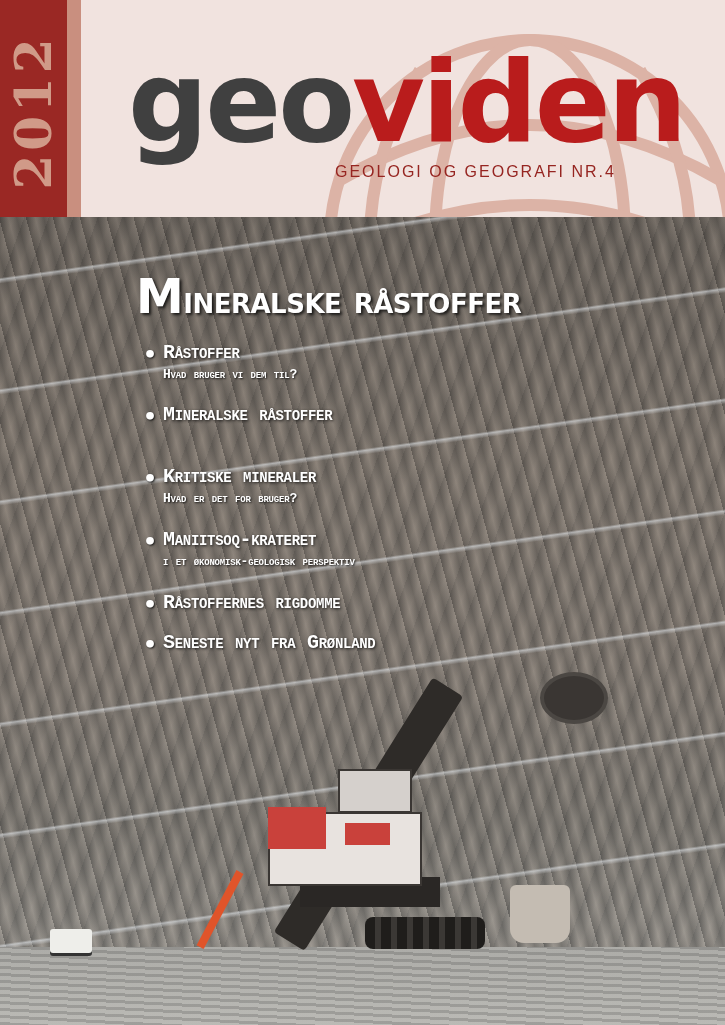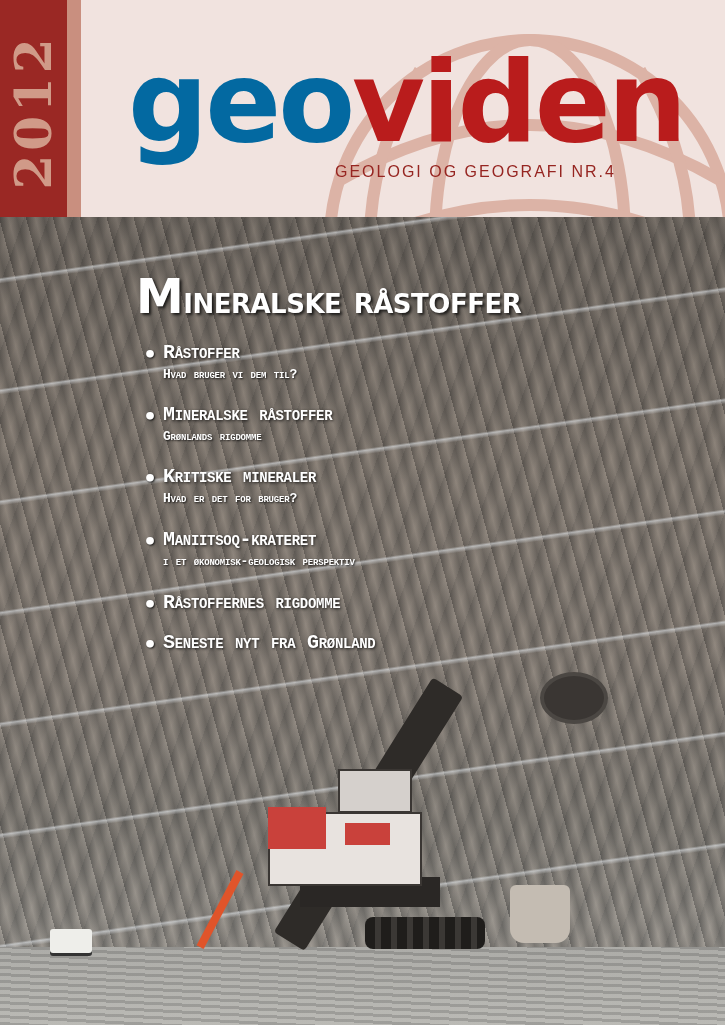--- a/index.html
+++ b/index.html
@@ -3,21 +3,21 @@
 <meta charset="utf-8">
 <style>
   html,body{margin:0;padding:0;}
   body{width:725px;height:1025px;overflow:hidden;position:relative;background:#8a8680;font-family:"DejaVu Sans",sans-serif;}
   .header{position:absolute;left:0;top:0;width:725px;height:217px;background:#f1e3df;overflow:hidden;}
   .year-strip{position:absolute;left:0;top:0;width:67px;height:217px;background:#9a2824;}
   .year-strip2{position:absolute;left:67px;top:0;width:14px;height:217px;background:#c98f7f;}
   .year{position:absolute;left:33px;top:112px;transform:translate(-50%,-50%) rotate(-90deg);font-family:"DejaVu Serif",serif;font-weight:bold;font-size:50px;color:#d09a88;letter-spacing:4px;white-space:nowrap;}
   .globe{position:absolute;left:300px;top:10px;width:460px;height:330px;}
   .logo{position:absolute;left:128px;top:42px;font-family:"DejaVu Sans",sans-serif;font-weight:bold;font-size:112px;line-height:120px;letter-spacing:-3px;white-space:nowrap;}
-  .logo .geo{color:#0369a1;}
+  .logo .geo{color:#404040;}
   .logo .viden{color:#b91c1c;}
   .tagline{position:absolute;left:335px;top:163px;font-family:"Liberation Sans",sans-serif;font-size:16px;letter-spacing:2px;color:#962521;white-space:nowrap;}
   .photo{position:absolute;left:0;top:217px;width:725px;height:808px;overflow:hidden;
     background:
       linear-gradient(180deg,rgba(0,0,0,0.0) 0%,rgba(0,0,0,0) 100%),
       repeating-linear-gradient(172deg,rgba(255,255,255,0.0) 0px,rgba(255,255,255,0.0) 60px,rgba(230,235,240,0.55) 62px,rgba(255,255,255,0) 66px,rgba(0,0,0,0) 110px),
       repeating-linear-gradient(75deg,rgba(40,38,36,0.35) 0px,rgba(150,140,130,0.25) 9px,rgba(60,58,55,0.35) 17px,rgba(170,160,150,0.2) 26px),
       repeating-linear-gradient(110deg,rgba(30,30,30,0.25) 0px,rgba(140,130,120,0.2) 13px,rgba(90,85,80,0.3) 23px),
       linear-gradient(180deg,#6f6861 0%,#8a8178 30%,#908880 55%,#8c8983 75%,#a3a19c 88%,#b3b2ae 100%);}
   .ground{position:absolute;left:0;top:730px;width:725px;height:78px;background:
@@ -91,21 +91,20 @@
 
 <ul class="items">
   <li class="item i1">
     <span class="bullet">•</span>
     <span class="item-title">Råstoffer</span>
     <span class="item-sub">Hvad bruger vi dem til?</span>
   </li>
   <li class="item i2">
     <span class="bullet">•</span>
     <span class="item-title">Mineralske råstoffer</span>
-    <span class="item-sub">Grønlands rigdomme</span>
   </li>
   <li class="item i3">
     <span class="bullet">•</span>
     <span class="item-title">Kritiske mineraler</span>
     <span class="item-sub">Hvad er det for bruger?</span>
   </li>
   <li class="item i4">
     <span class="bullet">•</span>
     <span class="item-title">Maniitsoq-krateret</span>
     <span class="item-sub">i et økonomisk-geologisk perspektiv</span>

